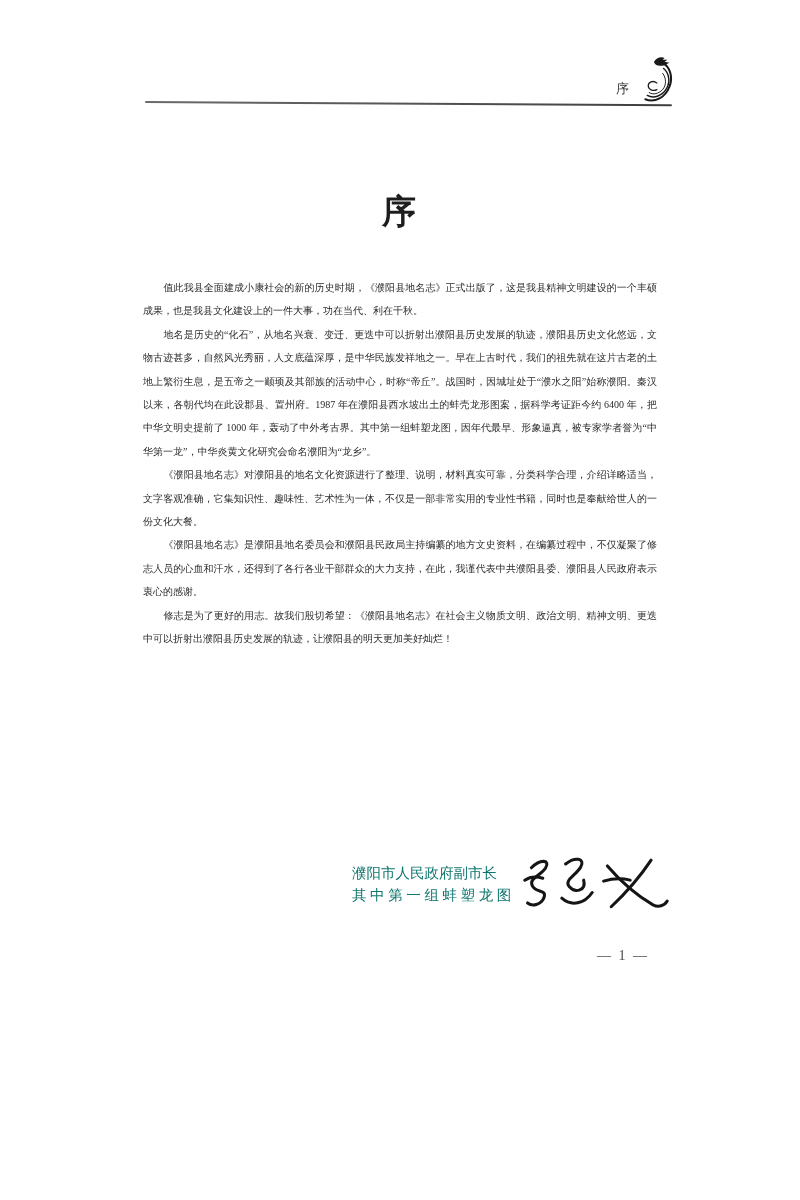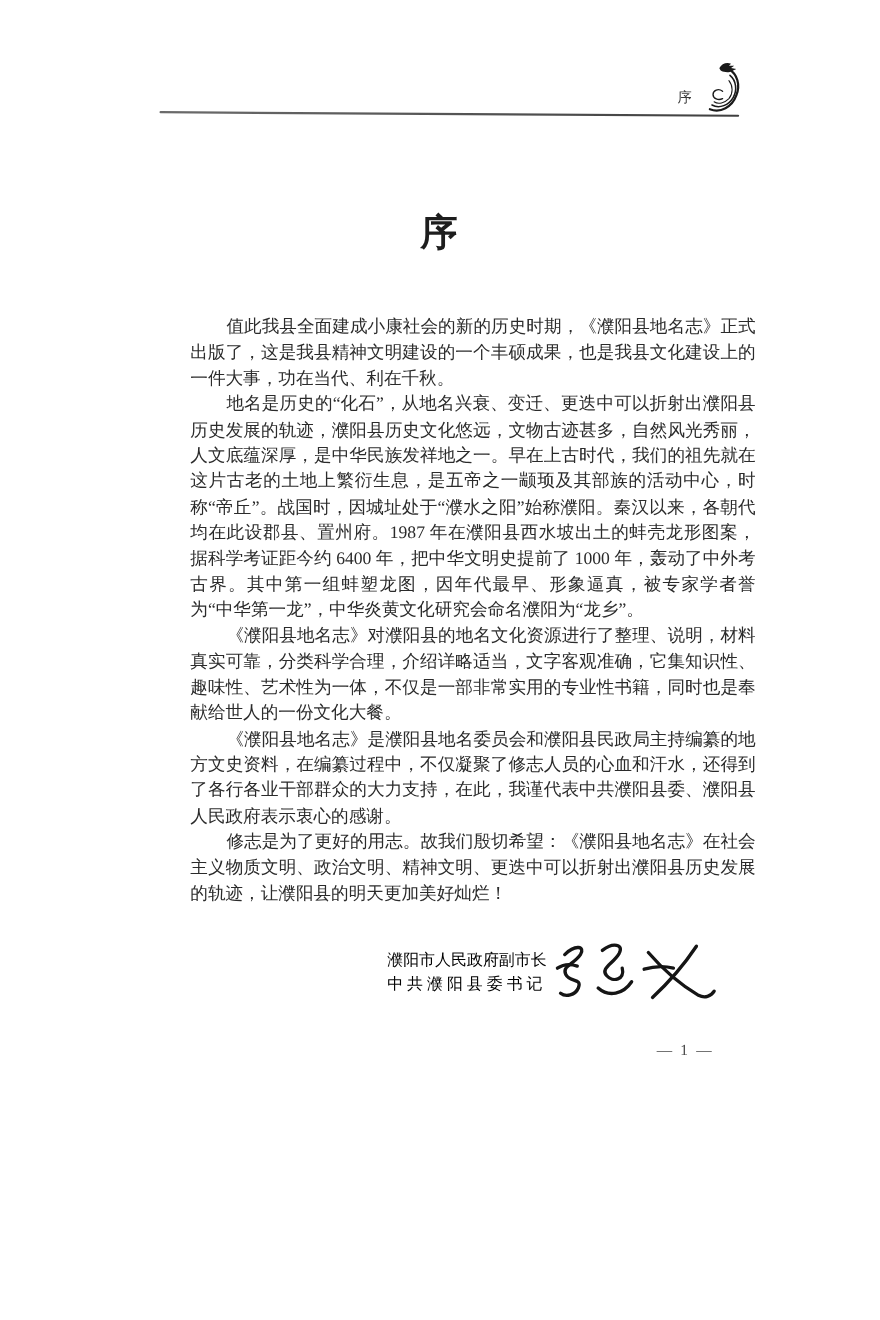--- a/index.html
+++ b/index.html
@@ -22,29 +22,29 @@
     background:linear-gradient(to right,#6b6b6b,#3f3f3f);
     transform:rotate(0.35deg);transform-origin:left center;border-radius:1px;
   }
   
   .page-title{
     position:absolute;top:189px;left:0;width:800px;text-align:center;
     font-size:34px;font-weight:bold;letter-spacing:2px;color:#1d1d1d;
   }
   
   .body-text{
-    position:absolute;left:143px;top:286px;width:514px;
-    font-size:16px;line-height:23.4px;text-align:justify;color:var(--text);margin-left:30px;
+    position:absolute;left:143px;top:276px;width:514px;
+    font-size:10px;line-height:23.4px;text-align:justify;color:var(--text);
   }
   .body-text p{margin:0;text-indent:2.05em;}
   
   .sig{
     position:absolute;top:850px;left:352px;display:flex;align-items:center;
   }
-  .sig-titles{font-size:14.5px;line-height:22.5px;color:#000000;white-space:nowrap;}
+  .sig-titles{font-size:14.5px;line-height:22.5px;color:#0f766e;white-space:nowrap;}
   .sig-titles .t2{letter-spacing:3.6px;}
   .sig-hand{width:152px;height:70px;margin-left:5px;margin-top:-2px;}
   
   .pagenum{
     position:absolute;top:948px;left:0;width:800px;
   }
   .pagenum span{
     position:absolute;left:597px;font-size:14px;color:#4a4a4a;letter-spacing:2px;
     font-family:"Liberation Serif","DejaVu Serif",serif;
   }
@@ -72,21 +72,21 @@
   <p>值此我县全面建成小康社会的新的历史时期，《濮阳县地名志》正式出版了，这是我县精神文明建设的一个丰硕成果，也是我县文化建设上的一件大事，功在当代、利在千秋。</p>
   <p>地名是历史的“化石”，从地名兴衰、变迁、更迭中可以折射出濮阳县历史发展的轨迹，濮阳县历史文化悠远，文物古迹甚多，自然风光秀丽，人文底蕴深厚，是中华民族发祥地之一。早在上古时代，我们的祖先就在这片古老的土地上繁衍生息，是五帝之一颛顼及其部族的活动中心，时称“帝丘”。战国时，因城址处于“濮水之阳”始称濮阳。秦汉以来，各朝代均在此设郡县、置州府。1987 年在濮阳县西水坡出土的蚌壳龙形图案，据科学考证距今约 6400 年，把中华文明史提前了 1000 年，轰动了中外考古界。其中第一组蚌塑龙图，因年代最早、形象逼真，被专家学者誉为“中华第一龙”，中华炎黄文化研究会命名濮阳为“龙乡”。</p>
   <p>《濮阳县地名志》对濮阳县的地名文化资源进行了整理、说明，材料真实可靠，分类科学合理，介绍详略适当，文字客观准确，它集知识性、趣味性、艺术性为一体，不仅是一部非常实用的专业性书籍，同时也是奉献给世人的一份文化大餐。</p>
   <p>《濮阳县地名志》是濮阳县地名委员会和濮阳县民政局主持编纂的地方文史资料，在编纂过程中，不仅凝聚了修志人员的心血和汗水，还得到了各行各业干部群众的大力支持，在此，我谨代表中共濮阳县委、濮阳县人民政府表示衷心的感谢。</p>
   <p>修志是为了更好的用志。故我们殷切希望：《濮阳县地名志》在社会主义物质文明、政治文明、精神文明、更迭中可以折射出濮阳县历史发展的轨迹，让濮阳县的明天更加美好灿烂！</p>
 </div>
 
 <div class="sig">
   <div class="sig-titles">
     <div class="t1">濮阳市人民政府副市长</div>
-    <div class="t2">中共濮阳县委书记</div>
+    <div class="t2">其中第一组蚌塑龙图</div>
   </div>
   <svg class="sig-hand" viewBox="0 0 160 72" fill="none" stroke="#151515" stroke-width="3.2" stroke-linecap="round" stroke-linejoin="round">
     <path d="M12 20 C22 10 32 12 27 20 C21 29 9 31 13 39 C17 47 29 42 25 52 C22 59 13 61 8 57"></path>
     <path d="M5 33 C11 29 18 29 24 31"></path>
     <path d="M48 16 C58 8 69 10 64 19 C58 29 46 33 52 40 C58 47 70 44 67 33"></path>
     <path d="M44 52 C54 61 68 58 76 46"></path>
     <path d="M92 18 C104 32 118 46 140 59 C146 62 152 60 155 55"></path>
     <path d="M138 12 C126 30 110 48 96 61"></path>
     <path d="M88 34 C98 31 108 31 116 33"></path>
   </svg>

